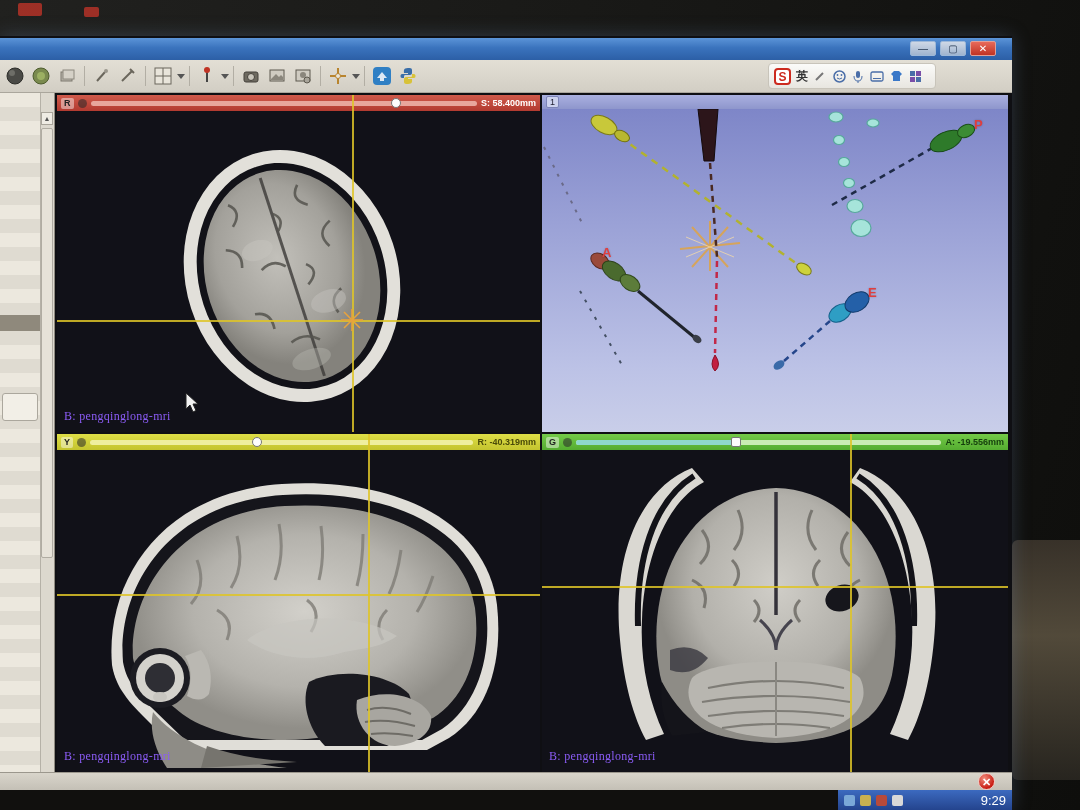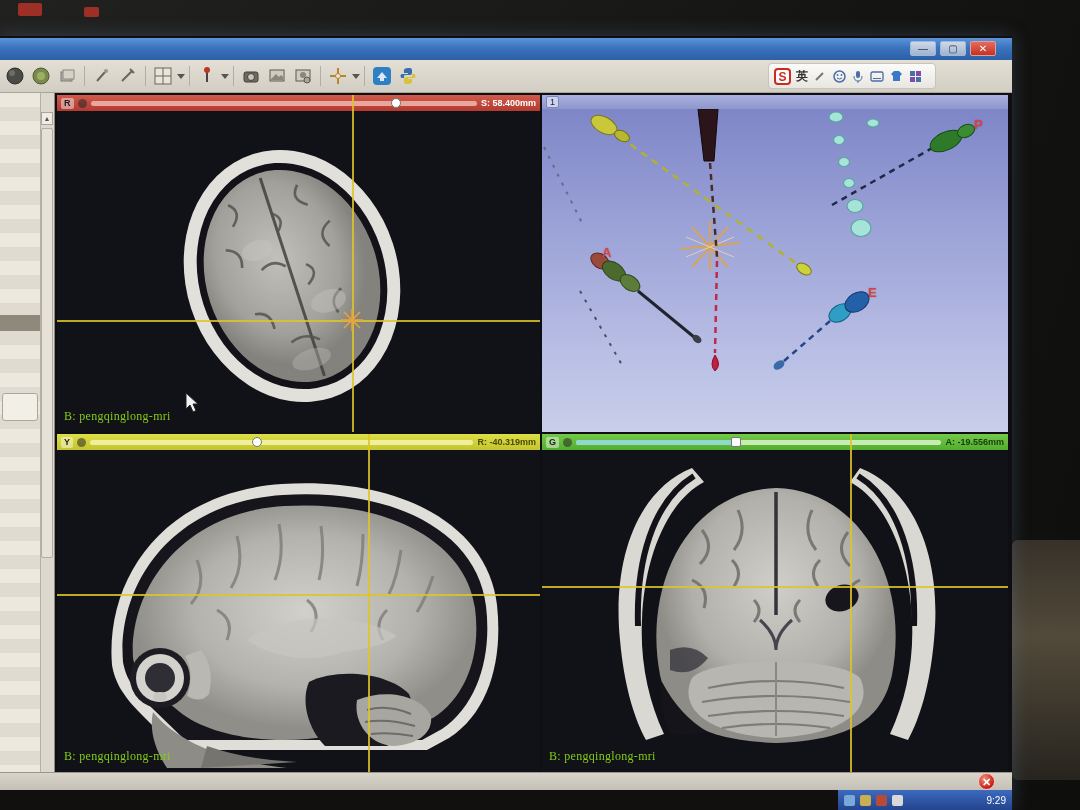--- a/index.html
+++ b/index.html
@@ -75,42 +75,42 @@
   #bar-sagittal .track { background:#efef9e; }
   #bar-sagittal .val { color:#4a4a08; }
   #bar-coronal { background:linear-gradient(180deg,#74ca48,#54ac30); }
   #bar-coronal .track { background:#c9ecb4; }
   #bar-coronal .teal { position:absolute; left:0; top:0; height:5px; border-radius:3px; background:#8fd8cc; }
   #bar-coronal .val { color:#143d0c; }
   #bar-3d { background:linear-gradient(180deg,#aab0e0,#8e96cc); height:14px; }
   #bar-3d .pin { font-size:9px; color:#223; background:#cdd2ee; border:1px solid #7d84b8; border-radius:2px;
                  padding:0 3px; line-height:10px; }
 
-  .view-label { position:absolute; left:7px; bottom:8px; color:#84cc16; font-size:12px;
+  .view-label { position:absolute; left:7px; bottom:8px; color:#8b5cf6; font-size:12px;
                 font-family:"Liberation Serif", serif; letter-spacing:.3px;margin-top:36px; }
 
   .xline { position:absolute; background:rgba(222,196,40,.85); }
   .xline.v { width:1.5px; top:0; bottom:0; }
   .xline.h { height:1.5px; left:0; right:0; }
 
   
   #vp-3d .bg3d { position:absolute; left:0; top:14px; right:0; bottom:0;
     background:linear-gradient(180deg,#7e86c8 0%,#9aa1d6 35%,#bcc2e6 80%,#c9cee9 100%); }
   .marker-letter { position:absolute; color:#e03e3e; font-size:13px; font-weight:bold; text-shadow:0 0 2px rgba(0,0,0,.25); }
 
   
   #status-strip { left:0; top:736px; width:1012px; height:18px;
                   background:linear-gradient(180deg,#d9d5cb,#c4c0b6); border-top:1px solid #9b978d; }
   #notif-close { left:978px; top:737px; width:17px; height:17px; border-radius:50%;
                  background:radial-gradient(circle at 35% 30%,#f08a7a,#c81e14 70%); color:#fff;
                  font-size:11px; font-weight:bold; text-align:center; line-height:16px; border:1px solid #f2c8c2; }
   #taskbar { left:838px; top:754px; width:174px; height:20px;
              background:linear-gradient(180deg,#3c6ac0,#24448e); display:flex; align-items:center; gap:5px; padding:0 6px; }
   .tray-ic { width:11px; height:11px; border-radius:2px; }
-  #clock { color:#fff; font-size:10px; margin-left:auto; }
+  #clock { color:#fff; font-size:13px; margin-left:auto; }
   #photo-crop-bl { left:0; top:754px; width:838px; height:56px; background:#11100e; }
 
   
   #cursor { left:185px; top:356px; width:16px; height:22px; }
 </style>
 </head>
 <body>
 
 <div id="bezel" class="abs"></div>
 <div class="abs bezel-mark" style="left:18px; top:3px; width:24px; height:13px;"></div>

